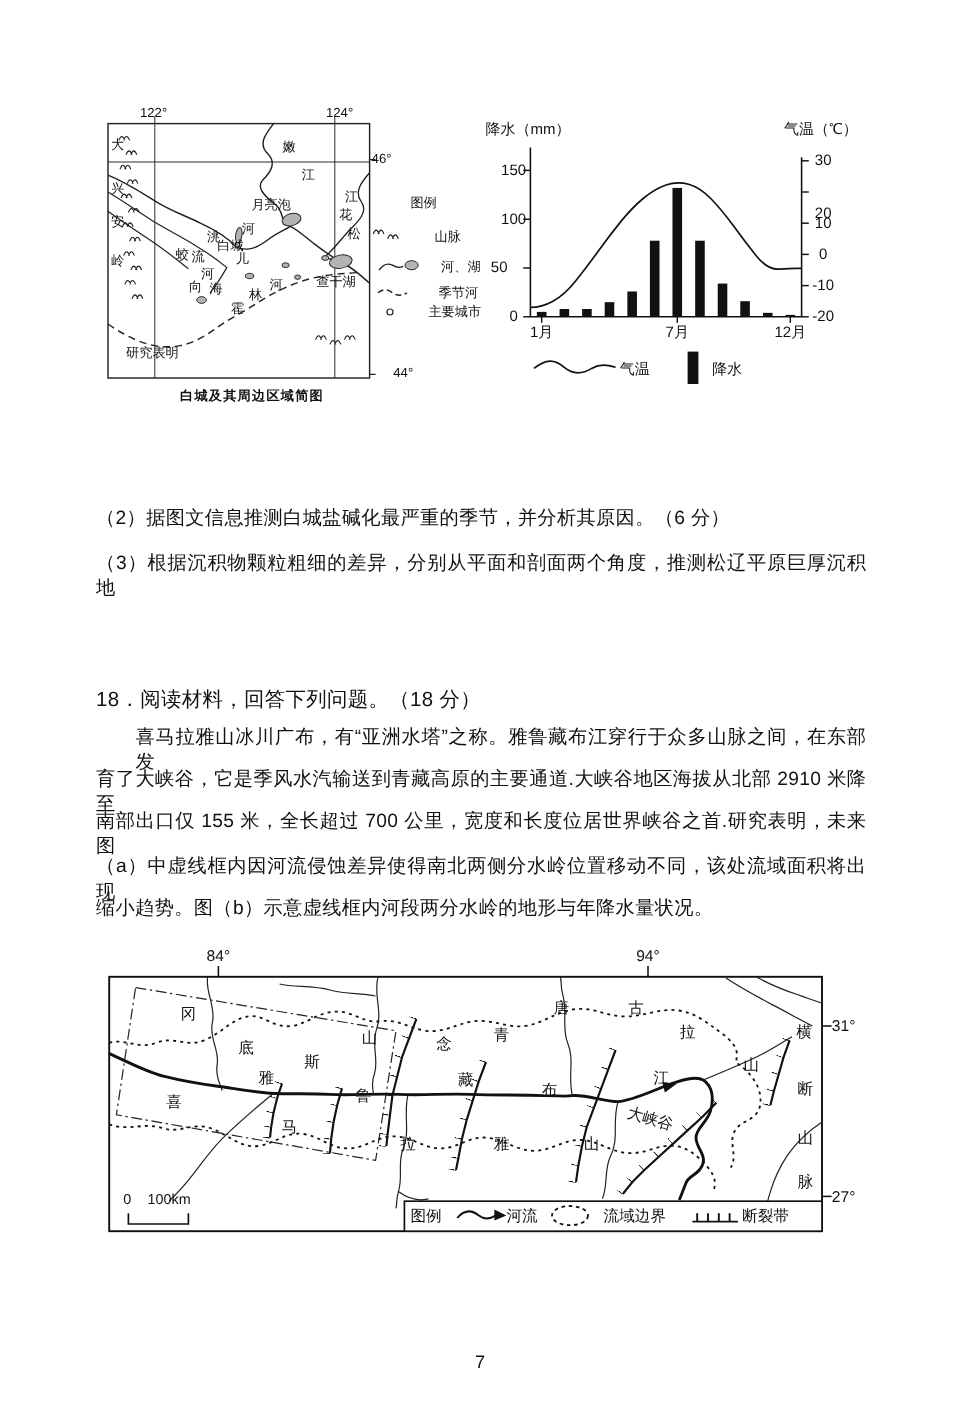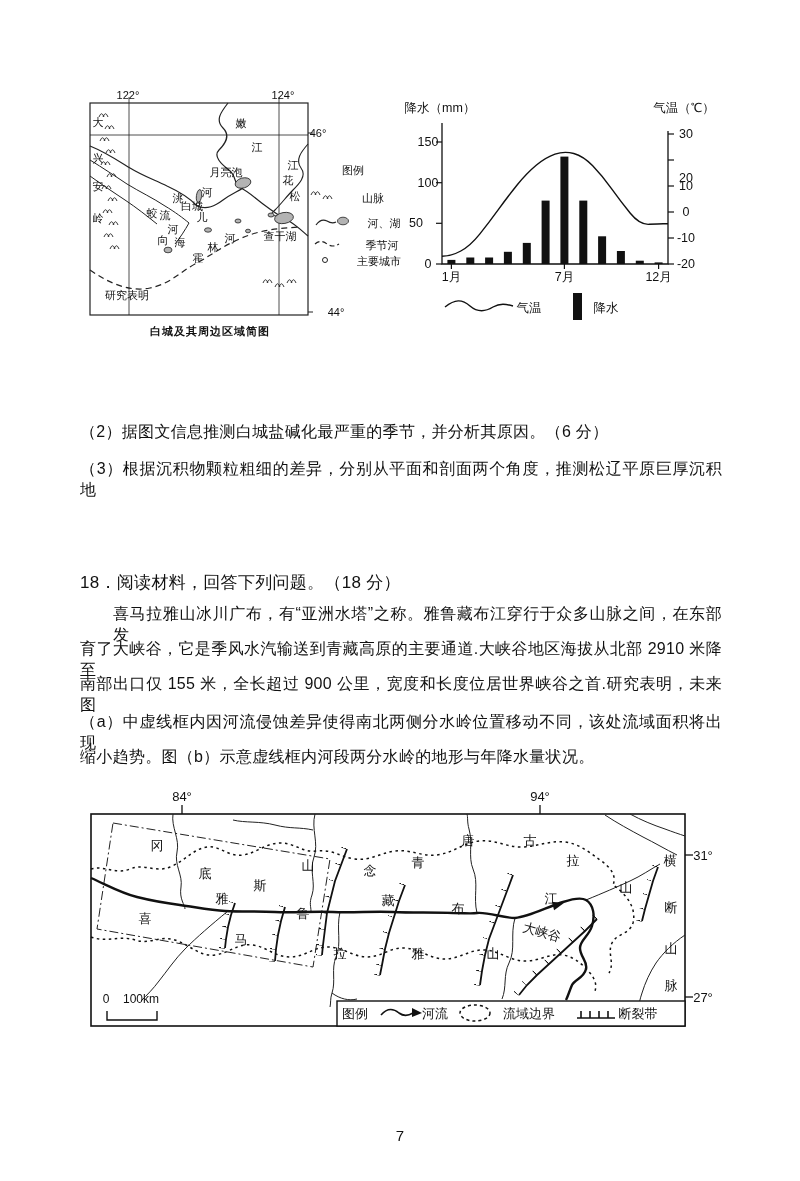--- a/index.html
+++ b/index.html
@@ -177,21 +177,21 @@
       <span class="map-label" style="left: 164.417px; top: 182px;">7月</span>
       <span class="map-label" style="left: 258.583px; top: 182px;">12月</span>
     </div>
 
   <div class="textline" style="top:422px;">（2）据图文信息推测白城盐碱化最严重的季节，并分析其原因。（6 分）</div>
   <div class="textline just" style="top:459px;">（3）根据沉积物颗粒粗细的差异，分别从平面和剖面两个角度，推测松辽平原巨厚沉积地</div>
 
   <div class="textline" style="top:571px;font-size:17px;">18．阅读材料，回答下列问题。（18 分）</div>
   <div class="textline just indent1" style="top:604px;">喜马拉雅山冰川广布，有“亚洲水塔”之称。雅鲁藏布江穿行于众多山脉之间，在东部发</div>
   <div class="textline just" style="top:639px;">育了大峡谷，它是季风水汽输送到青藏高原的主要通道.大峡谷地区海拔从北部 2910 米降至</div>
-  <div class="textline just" style="top:674px;">南部出口仅 155 米，全长超过 900 公里，宽度和长度位居世界峡谷之首.研究表明，未来图</div>
+  <div class="textline just" style="top:674px;">南部出口仅 155 米，全长超过 700 公里，宽度和长度位居世界峡谷之首.研究表明，未来图</div>
   <div class="textline" style="top:747px;">缩小趋势。图（b）示意虚线框内河段两分水岭的地形与年降水量状况。</div>
   <div class="textline just" style="top:712px;">（a）中虚线框内因河流侵蚀差异使得南北两侧分水岭位置移动不同，该处流域面积将出现</div>
 
   <div id="fig-map2" class="fig" style="left:85px;top:785px;width:645px;height:255px;">
     <svg width="645" height="255" viewBox="0 0 645 255">
       <defs>
         <marker id="ftick" markerWidth="10" markerHeight="14" refX="0" refY="0" orient="auto" markerUnits="userSpaceOnUse">
           <path d="M0,0 L0,6" stroke="#111" stroke-width="1.3"></path>
         </marker>
       </defs>

